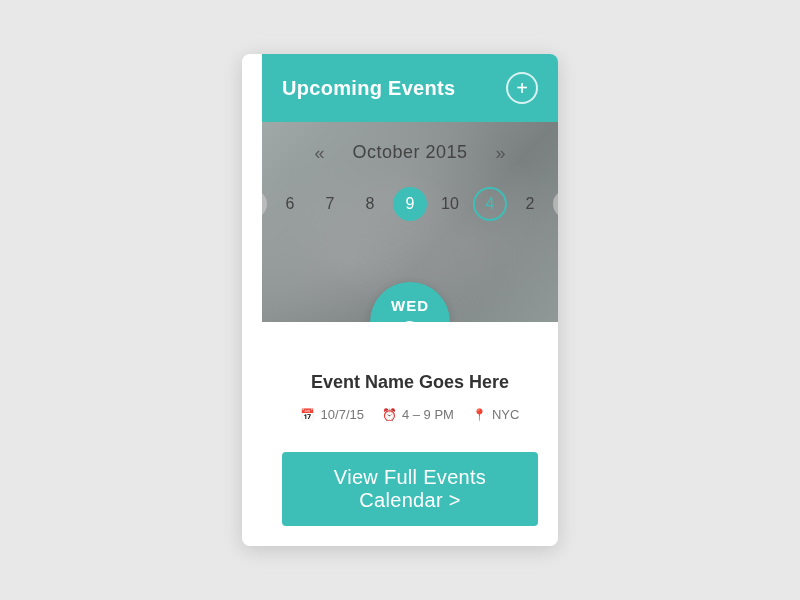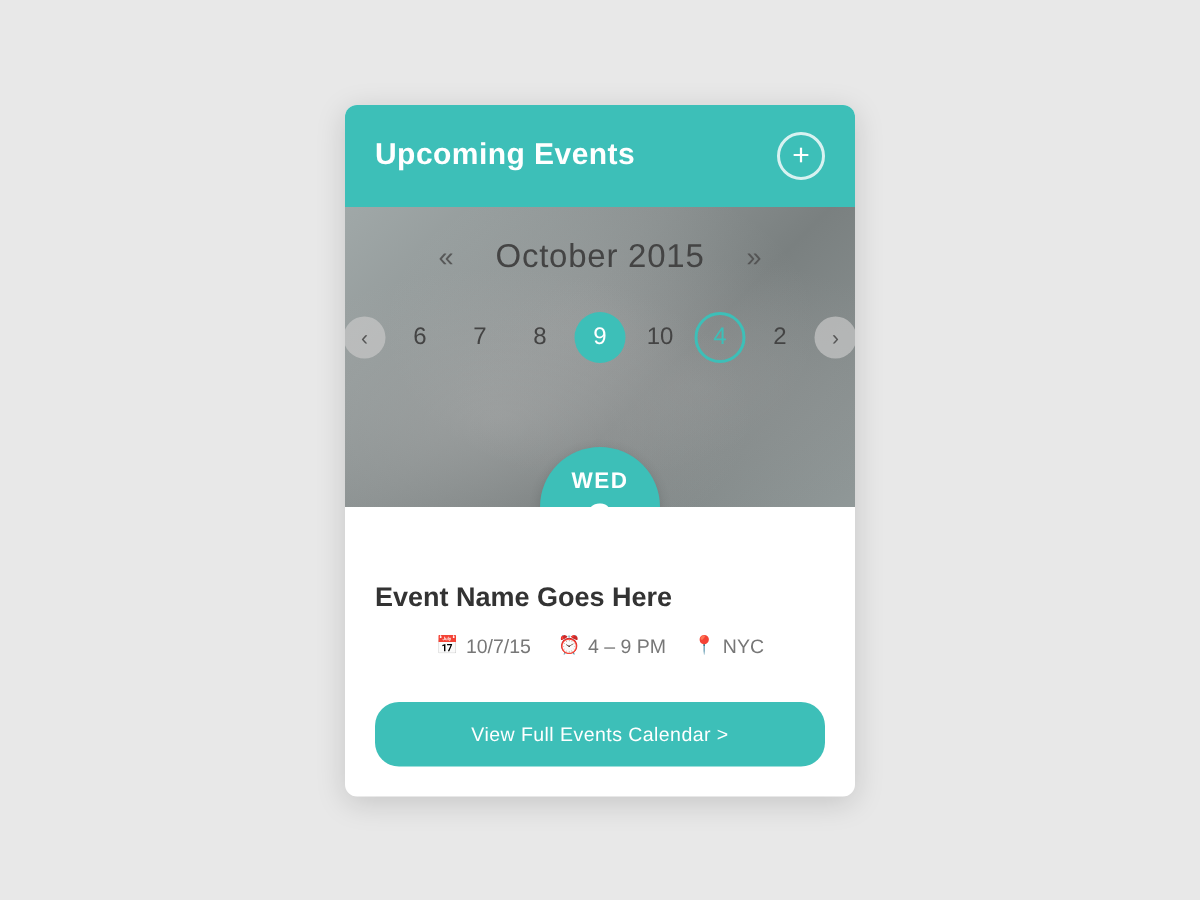--- a/index.html
+++ b/index.html
@@ -8,25 +8,26 @@
       width: 800px;
       height: 600px;
       background-color: #e8e8e8;
       display: flex;
       align-items: center;
       justify-content: center;
       font-family: 'Helvetica Neue', Arial, sans-serif;
     }
 
     .widget {
-      width: 340px;
+      width: 316px;
       border-radius: 8px;
       overflow: hidden;
       box-shadow: 0 4px 20px rgba(0,0,0,0.15);
       background: #fff;
+      padding-left: 20px;
     }
 
     
     .widget-header {
       background-color: #3dbfb8;
       display: flex;
       align-items: center;
       justify-content: space-between;
       padding: 18px 20px;
     }
@@ -97,21 +98,21 @@
       cursor: pointer;
       font-weight: 300;
       background: none;
       border: none;
       padding: 0 4px;
       line-height: 1;
     }
 
     .month-label {
       color: #444;
-      font-size: 22px;
+      font-size: 18px;
       font-weight: 400;
       letter-spacing: 0.5px;
     }
 
     .days-row {
       display: flex;
       align-items: center;
       gap: 6px;
       z-index: 1;
     }
@@ -185,20 +186,21 @@
 
     .date-circle-num {
       font-size: 32px;
       font-weight: 700;
       line-height: 1;
     }
 
     
     .event-details {
       padding: 50px 20px 20px;
+      text-align: center;
     }
 
     .event-name {
       font-size: 18px;
       font-weight: 600;
       color: #333;
       margin-bottom: 14px;
     }
 
     .event-meta {
@@ -223,22 +225,22 @@
 
     
     .view-calendar-btn {
       display: block;
       width: calc(100% - 40px);
       margin: 10px 20px 20px;
       padding: 14px;
       background-color: #3dbfb8;
       color: #fff;
       border: none;
-      border-radius: 16px;
-      font-size: 13px;
+      border-radius: 4px;
+      font-size: 20px;
       font-weight: 500;
       cursor: pointer;
       text-align: center;
       letter-spacing: 0.3px;
     }
   </style>
 </head>
 <body>
 
 <div class="widget">

